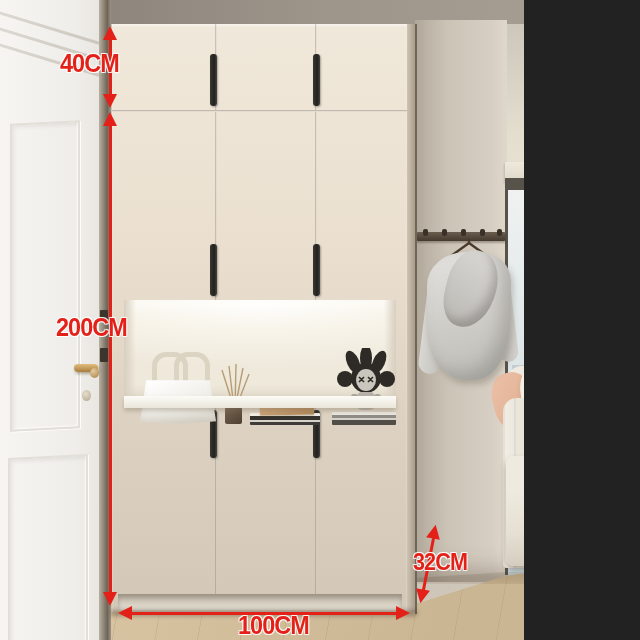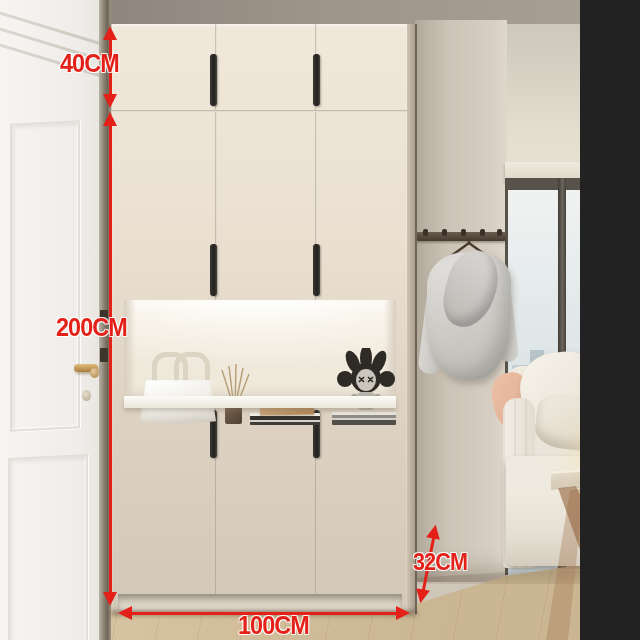--- a/index.html
+++ b/index.html
@@ -1,17 +1,17 @@
 <!DOCTYPE html>
 <html style="--accent: #e32119; --cabinet-light: #eadfcf; --cabinet-dark: #d3c8b8; --handle: #23211e; --wall: #cfc6ba; --floor: #dcc8a6; --sky-top: #f0f2f1; --sky-bottom: #c7d3d8; --sofa: #e8e3d8; --robe: #ceccc7; --rack: #6a5d4e; --lamp: #f0d084; --niche: #f8f4ea;"><head>
 <meta charset="utf-8">
 <style>
   html,body{margin:0;padding:0;background:#222;}
   .scene{
-    position:relative;width:580px;height:640px;overflow:hidden;
+    position:relative;width:524px;height:640px;overflow:hidden;
     font-family:"Liberation Sans",sans-serif;
     background:var(--wall,#cfc6ba);
   }
   .abs{position:absolute;}
 
   
   .ceiling-beam{left:0;top:0;width:640px;height:24px;
     background:linear-gradient(to right,#877f77,#9d948a 50%,#aaa196);}
   .living-ceiling{left:415px;top:24px;width:225px;height:156px;
     background:linear-gradient(to bottom,#cdc7bc,#e4decf 70%,#e8e2d3);}

